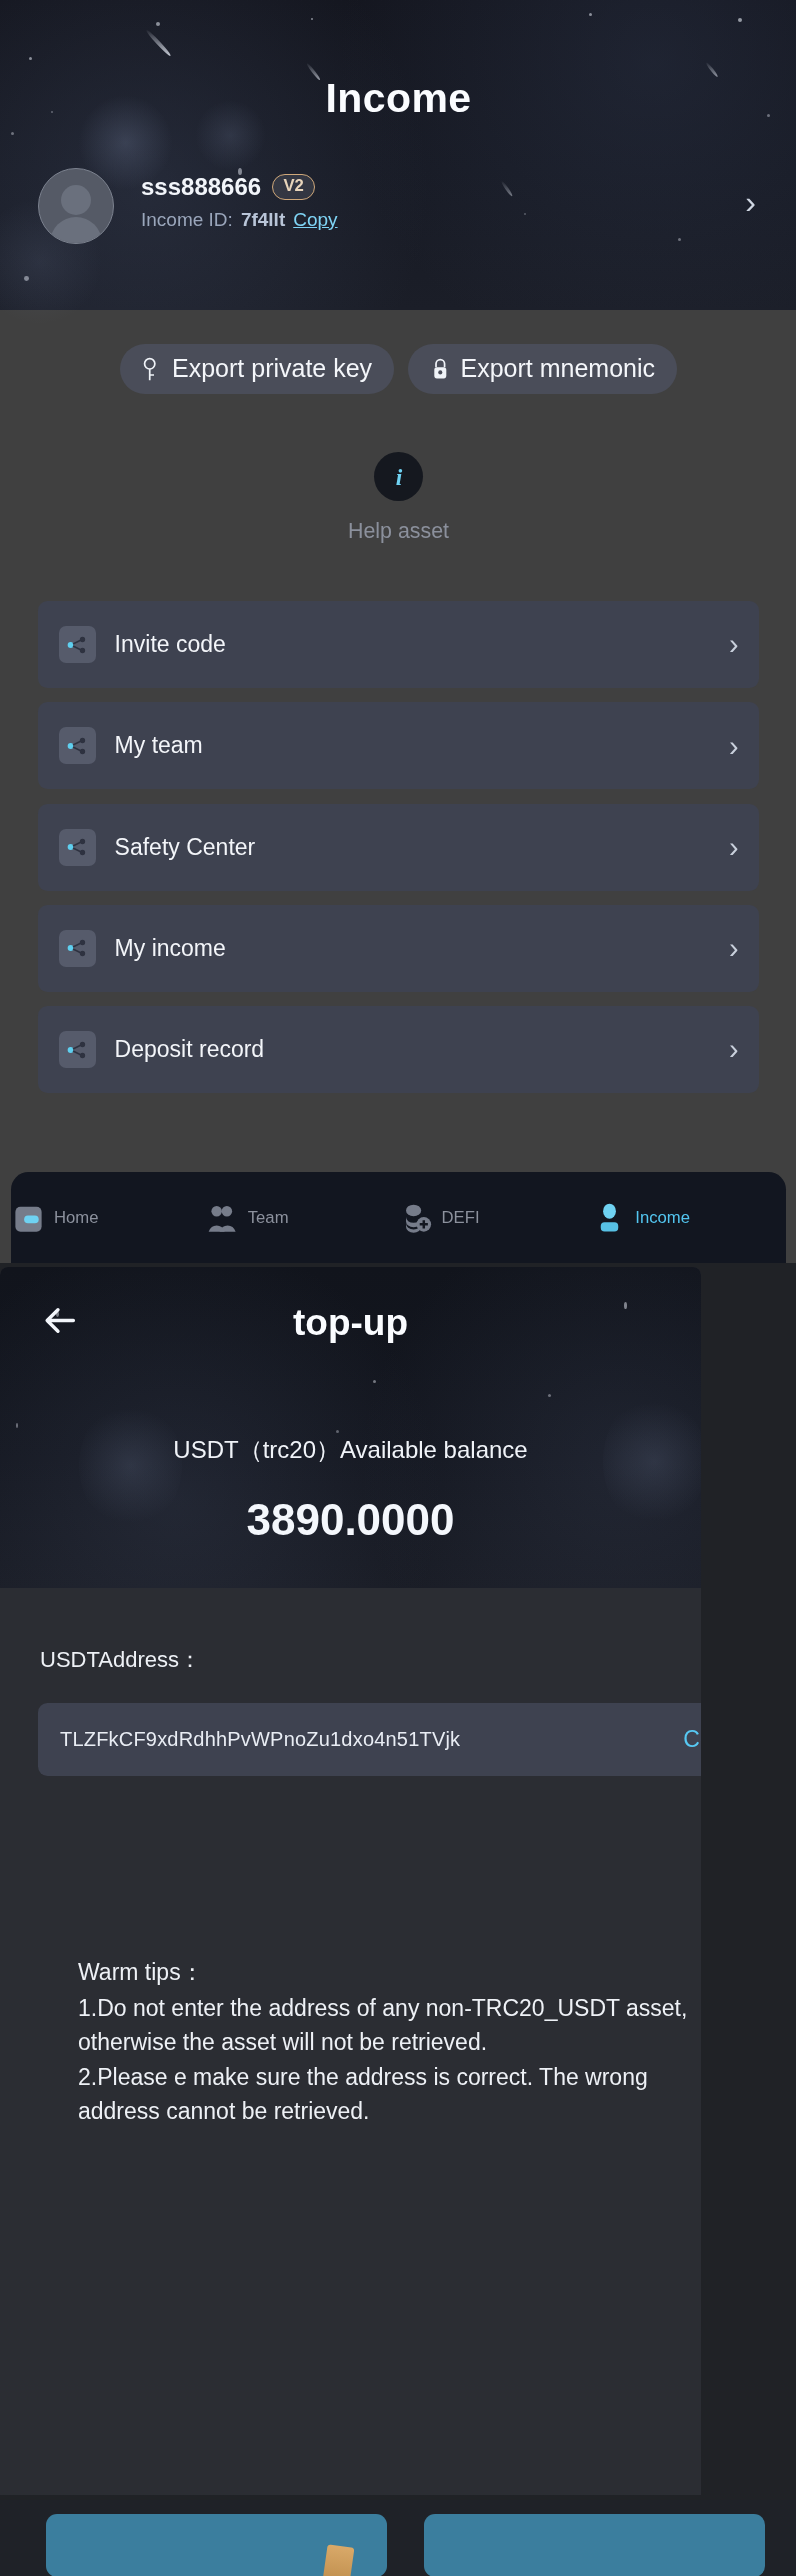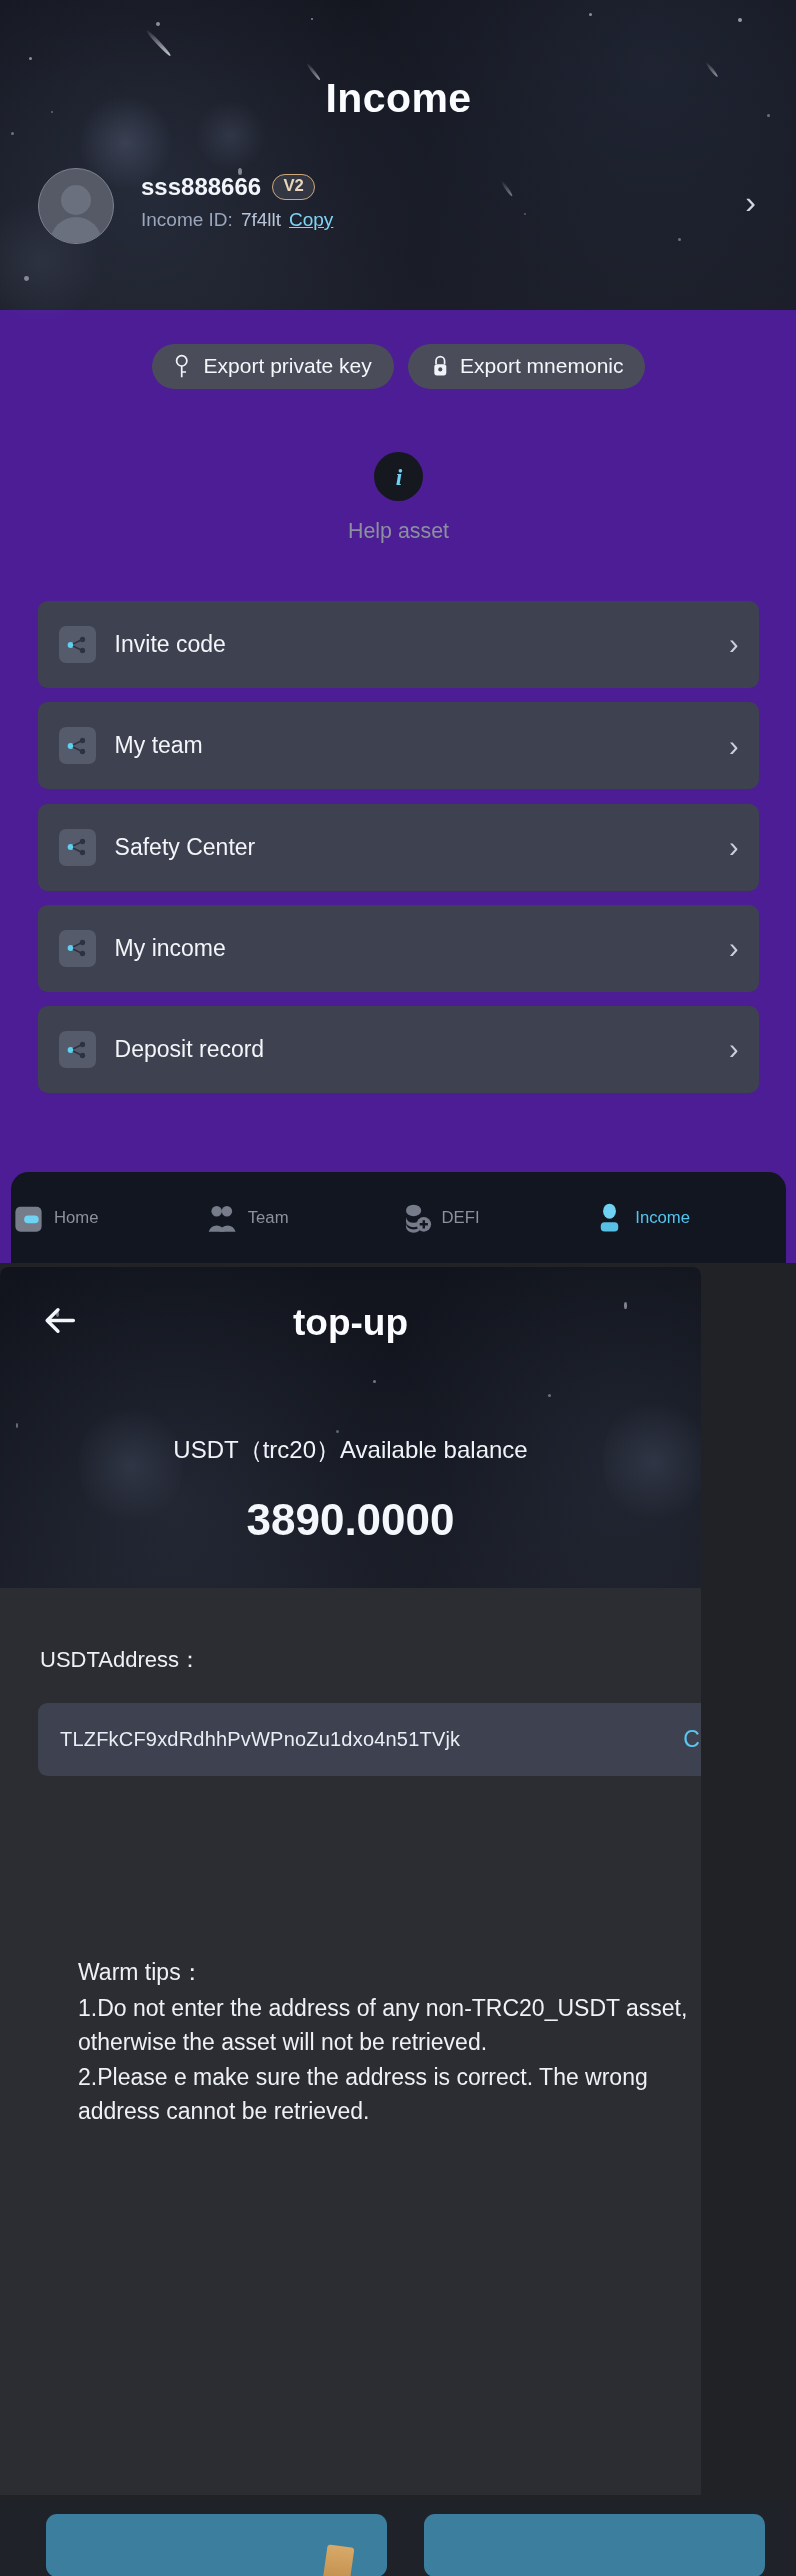--- a/index.html
+++ b/index.html
@@ -6,21 +6,21 @@
   html,body { background:#202226; }
   body {
     width:797px; height:2576px;
     font-family:"Liberation Sans", sans-serif;
     color:#fff; position:relative; overflow:hidden;
   }
 
   
   .screen1 {
     position:absolute; left:0; top:0; width:797px; height:1263px;
-    background:#4c1d95;
+    background:#404040;
     overflow:hidden;
   }
   .s1-hero {
     position:absolute; left:0; top:0; width:797px; height:310px;
     background:
       radial-gradient(circle at 18% 60%, rgba(70,80,105,.30) 0%, rgba(70,80,105,0) 42%),
       radial-gradient(circle at 82% 20%, rgba(60,72,100,.25) 0%, rgba(60,72,100,0) 45%),
       linear-gradient(180deg,#14161f 0%, #171a24 55%, #1b1e28 100%);
   }
   .stars { position:absolute; inset:0; pointer-events:none; }
@@ -46,32 +46,32 @@
   .avatar .body { position:absolute; left:50%; bottom:-11px; width:52px; height:37px; margin-left:-26px; border-radius:26px 26px 0 0; background:#6a707d; }
 
   .p-name-row { position:absolute; left:103px; top:4.8px; display:flex; align-items:center; gap:11px; }
   .p-name { font-size:24px; font-weight:600; color:#f2f5fa; }
   .v-badge {
     border:1.2px solid #cfa87a; color:#e8d5bb; border-radius:16px;
     padding:1.6px 10.3px 2.4px; font-size:16.7px; font-weight:600; background:rgba(70,72,84,.55);
   }
   .p-id-row { position:absolute; left:103px; top:41px; display:flex; align-items:baseline; gap:8px; font-size:19px; }
   .p-id-label { color:#9aa6bb; }
-  .p-id-val { color:#b9c5d8; }
+  .p-id-val { color:#b9c5d8;font-weight:bold; }
   .p-copy { color:#7fd4f5; text-decoration:underline; cursor:pointer; }
   .p-chevron {
     position:absolute; right:3.2px; top:17.5px; font-size:32px; color:#cfd6e2;
     font-weight:300; line-height:1;
   }
 
   .export-row { position:absolute; left:0; top:344px; width:100%; display:flex; justify-content:center; gap:14.3px; }
   .export-btn {
     display:flex; align-items:center; gap:9.5px;
     background:#4a4d59; border-radius:32px; padding:10.3px 22px;
-    font-size:21px; color:#f4f6fa; white-space:nowrap;
+    font-size:25px; color:#f4f6fa; white-space:nowrap;
   }
   .ic-key, .ic-lock { width:20.6px; height:24px; flex:none; }
 
   .center-row { position:absolute; left:0; top:452px; width:100%; display:flex; }
   .center-item { flex:1; display:flex; flex-direction:column; align-items:center; gap:17.5px; }
   .center-ic {
     width:49px; height:49px; border-radius:50%; background:#15181f;
     display:flex; align-items:center; justify-content:center;
   }
   .center-label { font-size:21.4px; color:#8b909c; }

